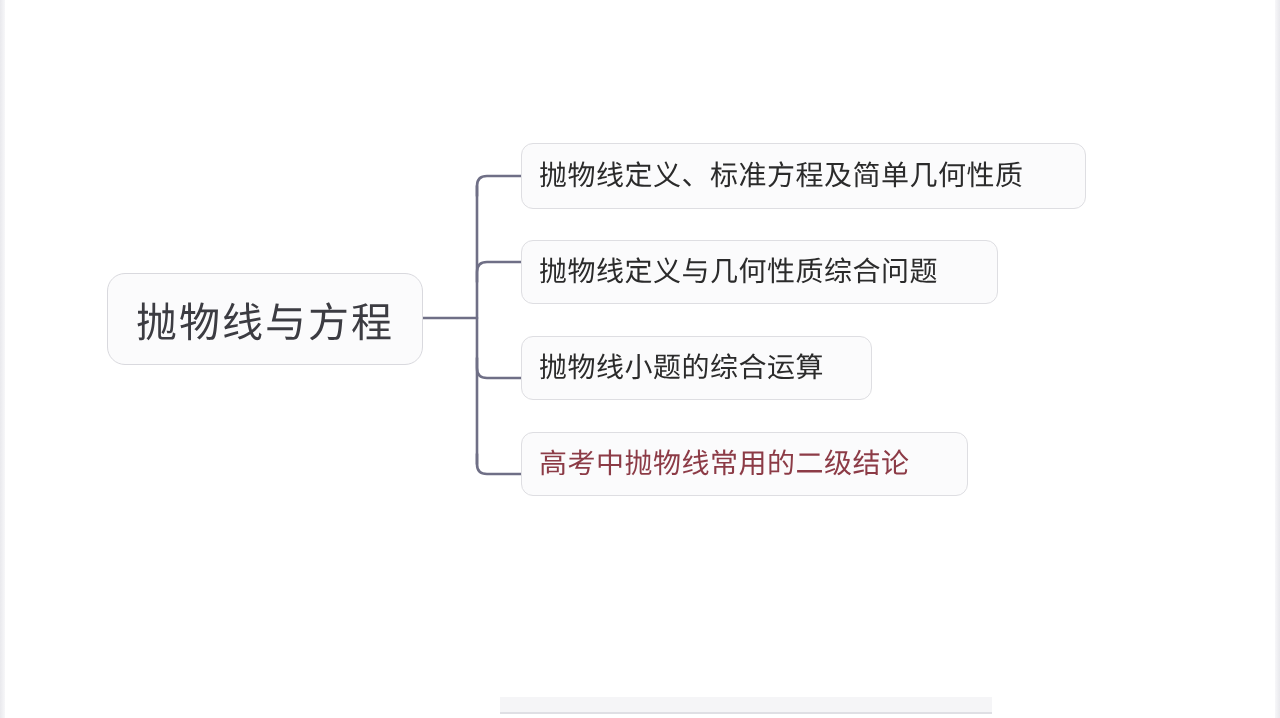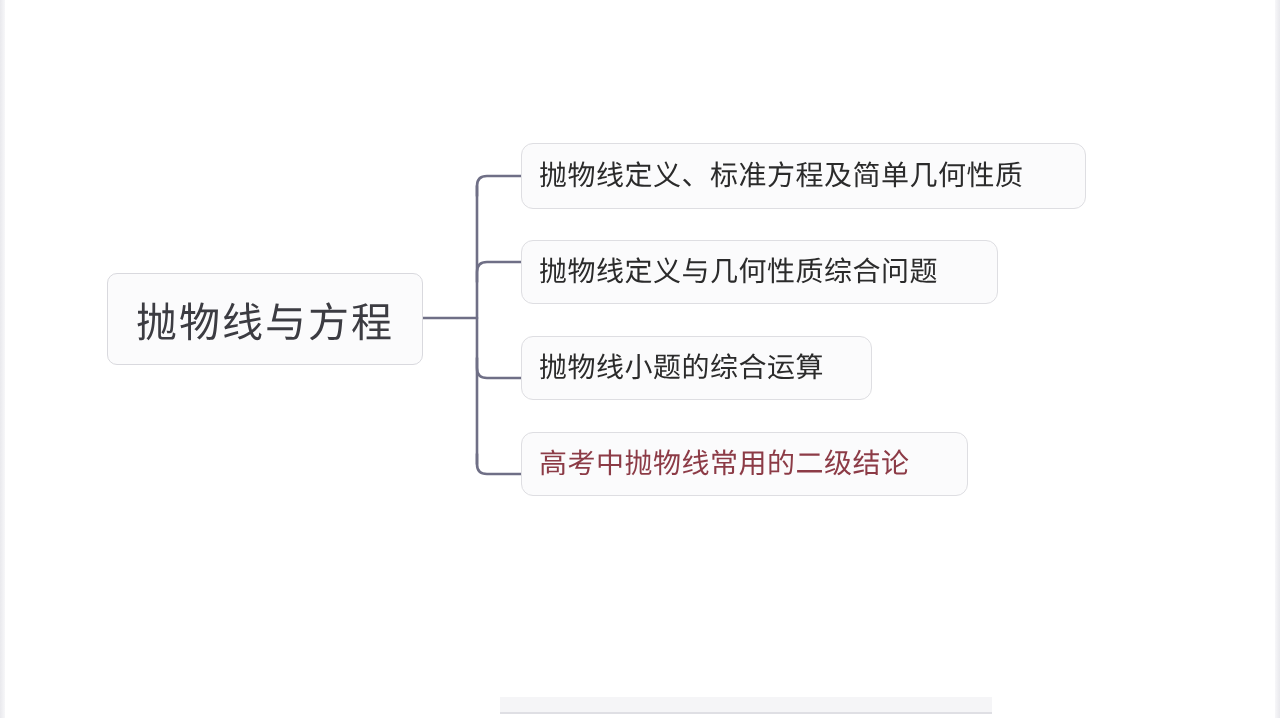--- a/index.html
+++ b/index.html
@@ -74,21 +74,21 @@
     color: #2b2b2b;
     letter-spacing: 0.5px;
   }
 
   
   #node-root {
     left: 107px;
     top: 273px;
     width: 316px;
     height: 92px;
-    border-radius: 10px;
+    border-radius: 18px;
     border-color: #d9d9de;
     justify-content: center;
   }
   #node-root .node-label {
     font-size: 41px;
     color: #3c3c42;
     font-weight: 500;
     letter-spacing: 2px;
   }
 

